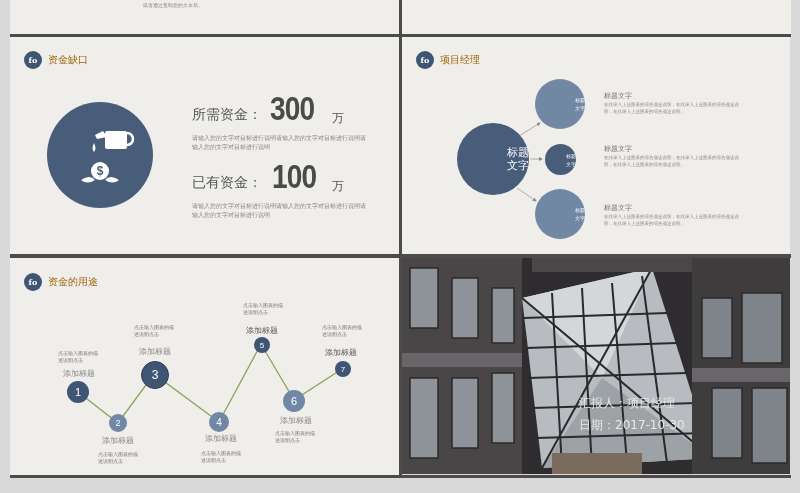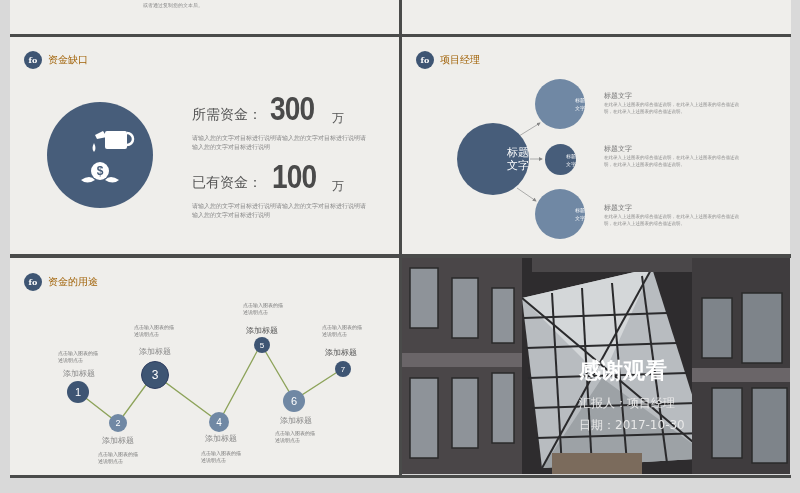--- a/index.html
+++ b/index.html
@@ -184,18 +184,17 @@
     <g fill="#7e848a" stroke="#2a2a2a" stroke-width="1.5">
       <rect x="300" y="40" width="30" height="60"></rect>
         <rect x="340" y="35" width="40" height="70"></rect>
       <rect x="310" y="130" width="30" height="70"></rect>
         <rect x="350" y="130" width="35" height="75"></rect>
     </g>
     <rect x="290" y="110" width="98" height="14" fill="#6a6568"></rect>
     <rect x="130" y="0" width="160" height="14" fill="#4a4749"></rect>
     <rect x="150" y="195" width="90" height="21" fill="#7b6b5c"></rect>
   </svg>
-  <div class="endtitle" style="left:177px;top:98px;">感谢观看</div>
   <div class="endsub" style="left:177px;top:138px;">汇报人：项目经理</div>
   <div class="endsub" style="left:177px;top:160px;">日期：2017-10-30</div>
 </div>
 
 <div class="hbar" style="left:10px;top:475px;width:781px;height:3px;"></div>
 
 </body></html>

